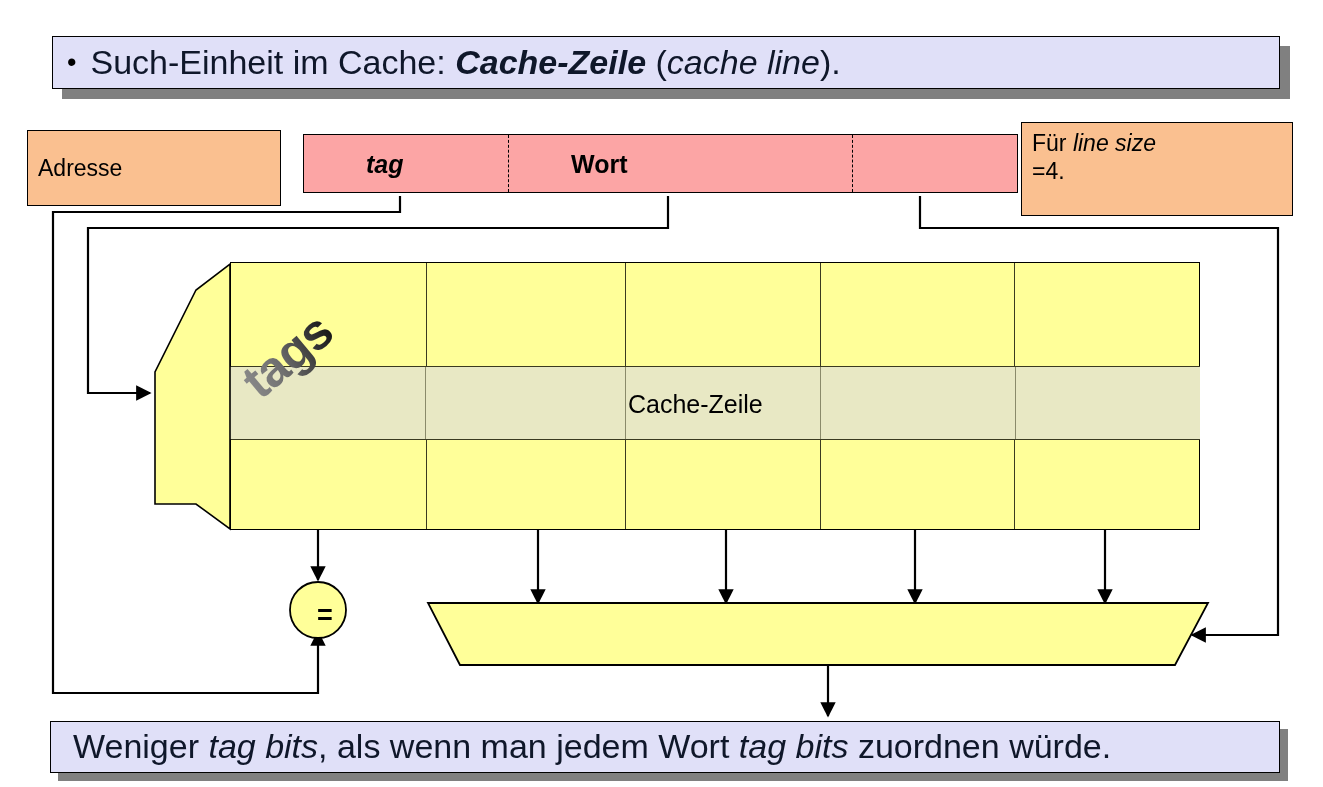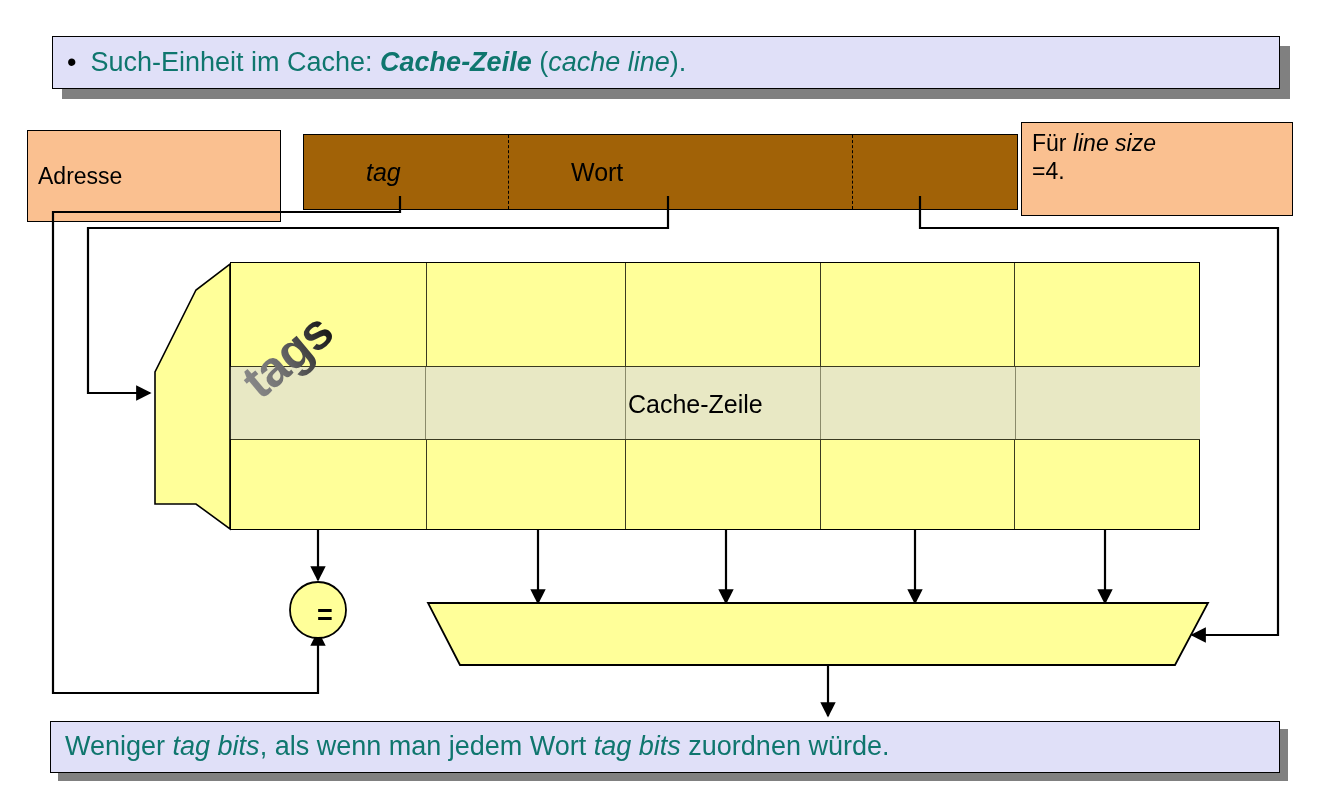--- a/index.html
+++ b/index.html
@@ -11,42 +11,42 @@
   
   .banner{
     position:absolute;background:#e0e0f8;border:1px solid #000;
     box-sizing:border-box;display:flex;align-items:center;
   }
   .banner-shadow{
     position:absolute;background:#808080;
   }
   #top-banner{left:52px;top:36px;width:1228px;height:53px;padding-left:14px;}
   #top-banner-shadow{left:62px;top:46px;width:1228px;height:53px;}
-  #bottom-banner{left:50px;top:721px;width:1230px;height:52px;padding-left:14px;}
+  #bottom-banner{left:50px;top:721px;width:1230px;height:52px;padding-left:22px;}
   #bottom-banner-shadow{left:58px;top:729px;width:1230px;height:52px;}
 
-  .banner-text{font-size:27px;color:#0f766e;line-height:1.1;white-space:nowrap;}
+  .banner-text{font-size:34px;color:#0f172a;line-height:1.1;white-space:nowrap;}
   .bullet{font-size:27px;color:#000;margin-right:14px;line-height:1;}
   .banner-text .b{font-weight:bold;font-style:italic;}
   .banner-text .i{font-style:italic;}
 
   
   .note{
     position:absolute;background:#fac090;border:1.5px solid #000;
     box-sizing:border-box;font-size:23px;color:#000;
     padding:6px 10px;line-height:1.22;
   }
-  #addr-box{left:27px;top:130px;width:254px;height:92px;display:flex;align-items:center;}
+  #addr-box{left:27px;top:130px;width:254px;height:76px;display:flex;align-items:center;}
   #linesize-box{left:1021px;top:122px;width:272px;height:94px;}
   .note .i{font-style:italic;}
 
   
   #addr-field{
-    position:absolute;left:303px;top:134px;width:715px;height:76px;
-    background:#a16207;border:1.5px solid #000;box-sizing:border-box;
+    position:absolute;left:303px;top:134px;width:715px;height:59px;
+    background:#fca5a5;border:1.5px solid #000;box-sizing:border-box;font-weight:bold;
   }
   .addr-div{position:absolute;top:0;bottom:0;width:0;border-left:1.5px dashed #000;}
   .addr-label{position:absolute;font-size:25px;color:#000;top:50%;transform:translateY(-50%);}
   .addr-label.i{font-style:italic;}
 
   
   #grid{
     position:absolute;left:230px;top:262px;width:970px;height:268px;
     border:1.5px solid #000;box-sizing:border-box;background:#ffff99;
   }

